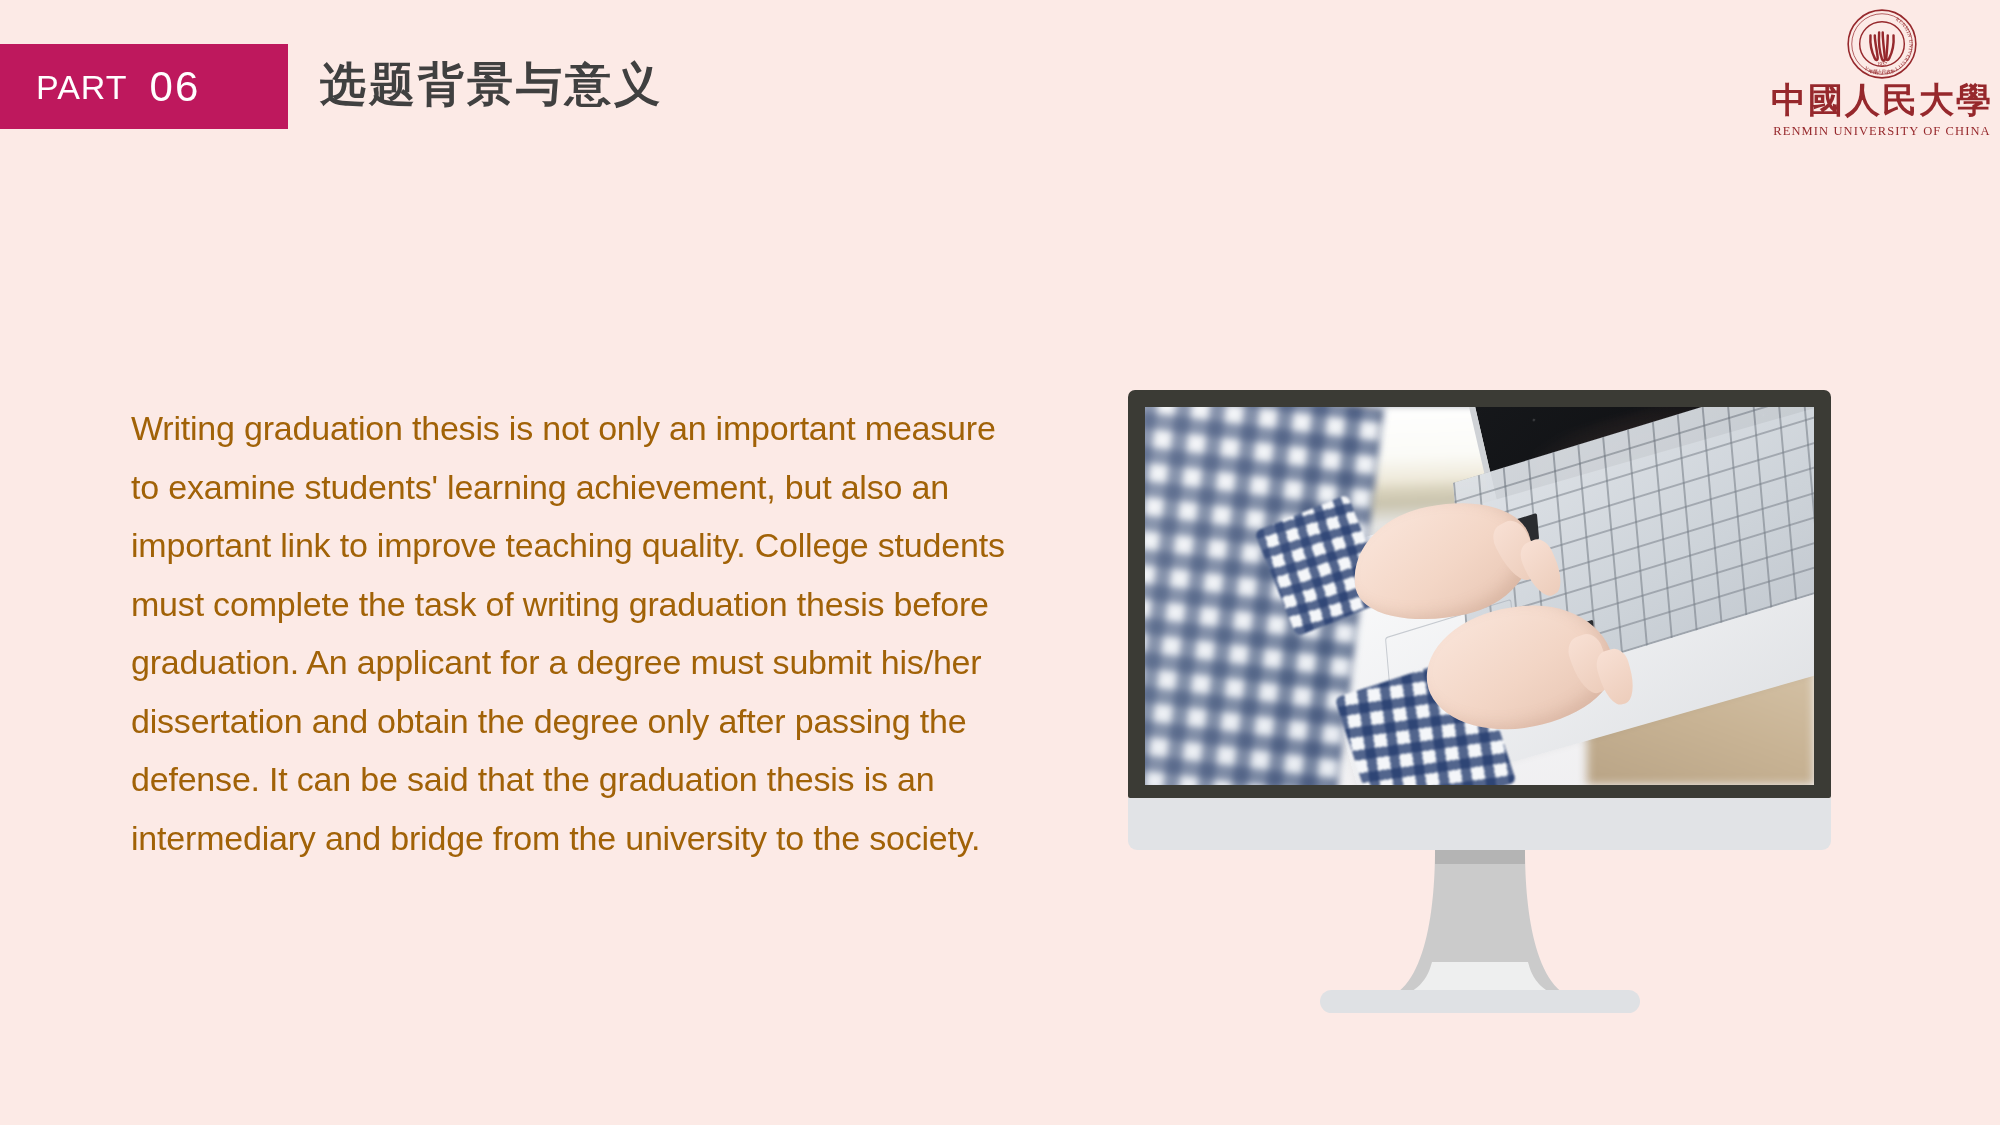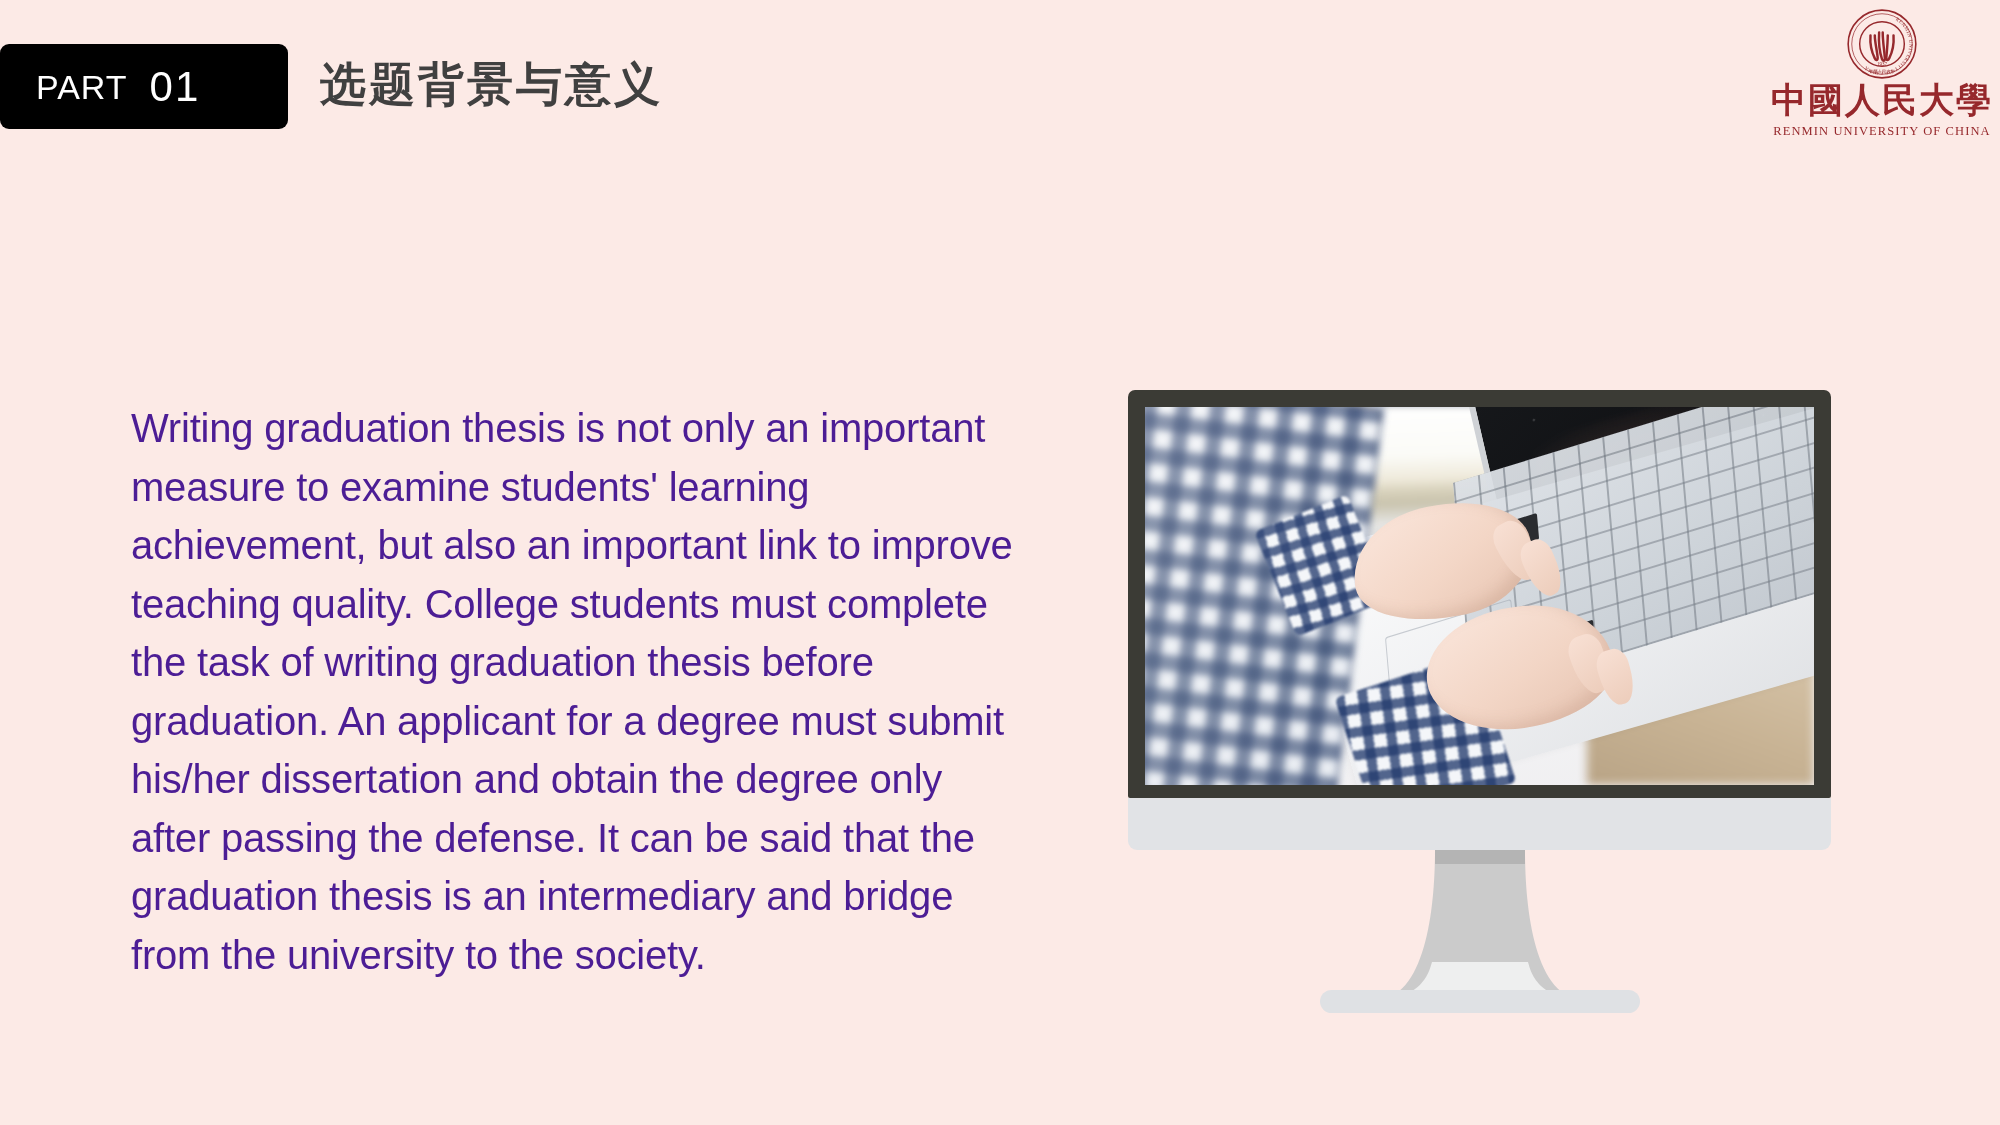--- a/index.html
+++ b/index.html
@@ -21,26 +21,25 @@
     top: 0; left: 0;
     width: 2000px;
     height: 170px;
   }
   .part-badge {
     position: absolute;
     left: 0;
     top: 44px;
     width: 288px;
     height: 85px;
-    background: #000000;
+    background: #be185d;
     display: flex;
     align-items: center;
     box-sizing: border-box;
     padding-left: 36px;
-    border-radius: 9px;
   }
   .part-word {
     color: #ffffff;
     font-size: 34px;
     letter-spacing: 1px;
     font-weight: 400;
     line-height: 1;
   }
   .part-num {
     color: #ffffff;
@@ -98,23 +97,23 @@
     margin-top: 3px;
     white-space: nowrap;
   }
 
   
   .body-copy {
     position: absolute;
     left: 131px;
     top: 399px;
     width: 900px;
-    font-size: 40px;
+    font-size: 34px;
     line-height: 58.5px;
-    color: #4c1d95;
+    color: #a16207;
     letter-spacing: -0.2px;
   }
 
   
   .monitor {
     position: absolute;
     left: 1128px;
     top: 390px;
     width: 703px;
   }
@@ -324,21 +323,21 @@
     pointer-events: none;
   }
 </style>
 </head>
 <body>
 
 <div class="header">
 
   <div class="part-badge">
     <span class="part-word">PART</span>
-    <span class="part-num">01</span>
+    <span class="part-num">06</span>
   </div>
 
   <div class="section-title">选题背景与意义</div>
 
   <div class="logo">
     <div class="logo-emblem">
       <svg viewBox="0 0 100 100" width="72" height="72" aria-hidden="true">
         <circle cx="50" cy="50" r="47" fill="none" stroke="#96282c" stroke-width="2.2"></circle>
         <circle cx="50" cy="50" r="42" fill="none" stroke="#96282c" stroke-width="1"></circle>
         <circle cx="50" cy="50" r="31" fill="none" stroke="#96282c" stroke-width="2"></circle>

